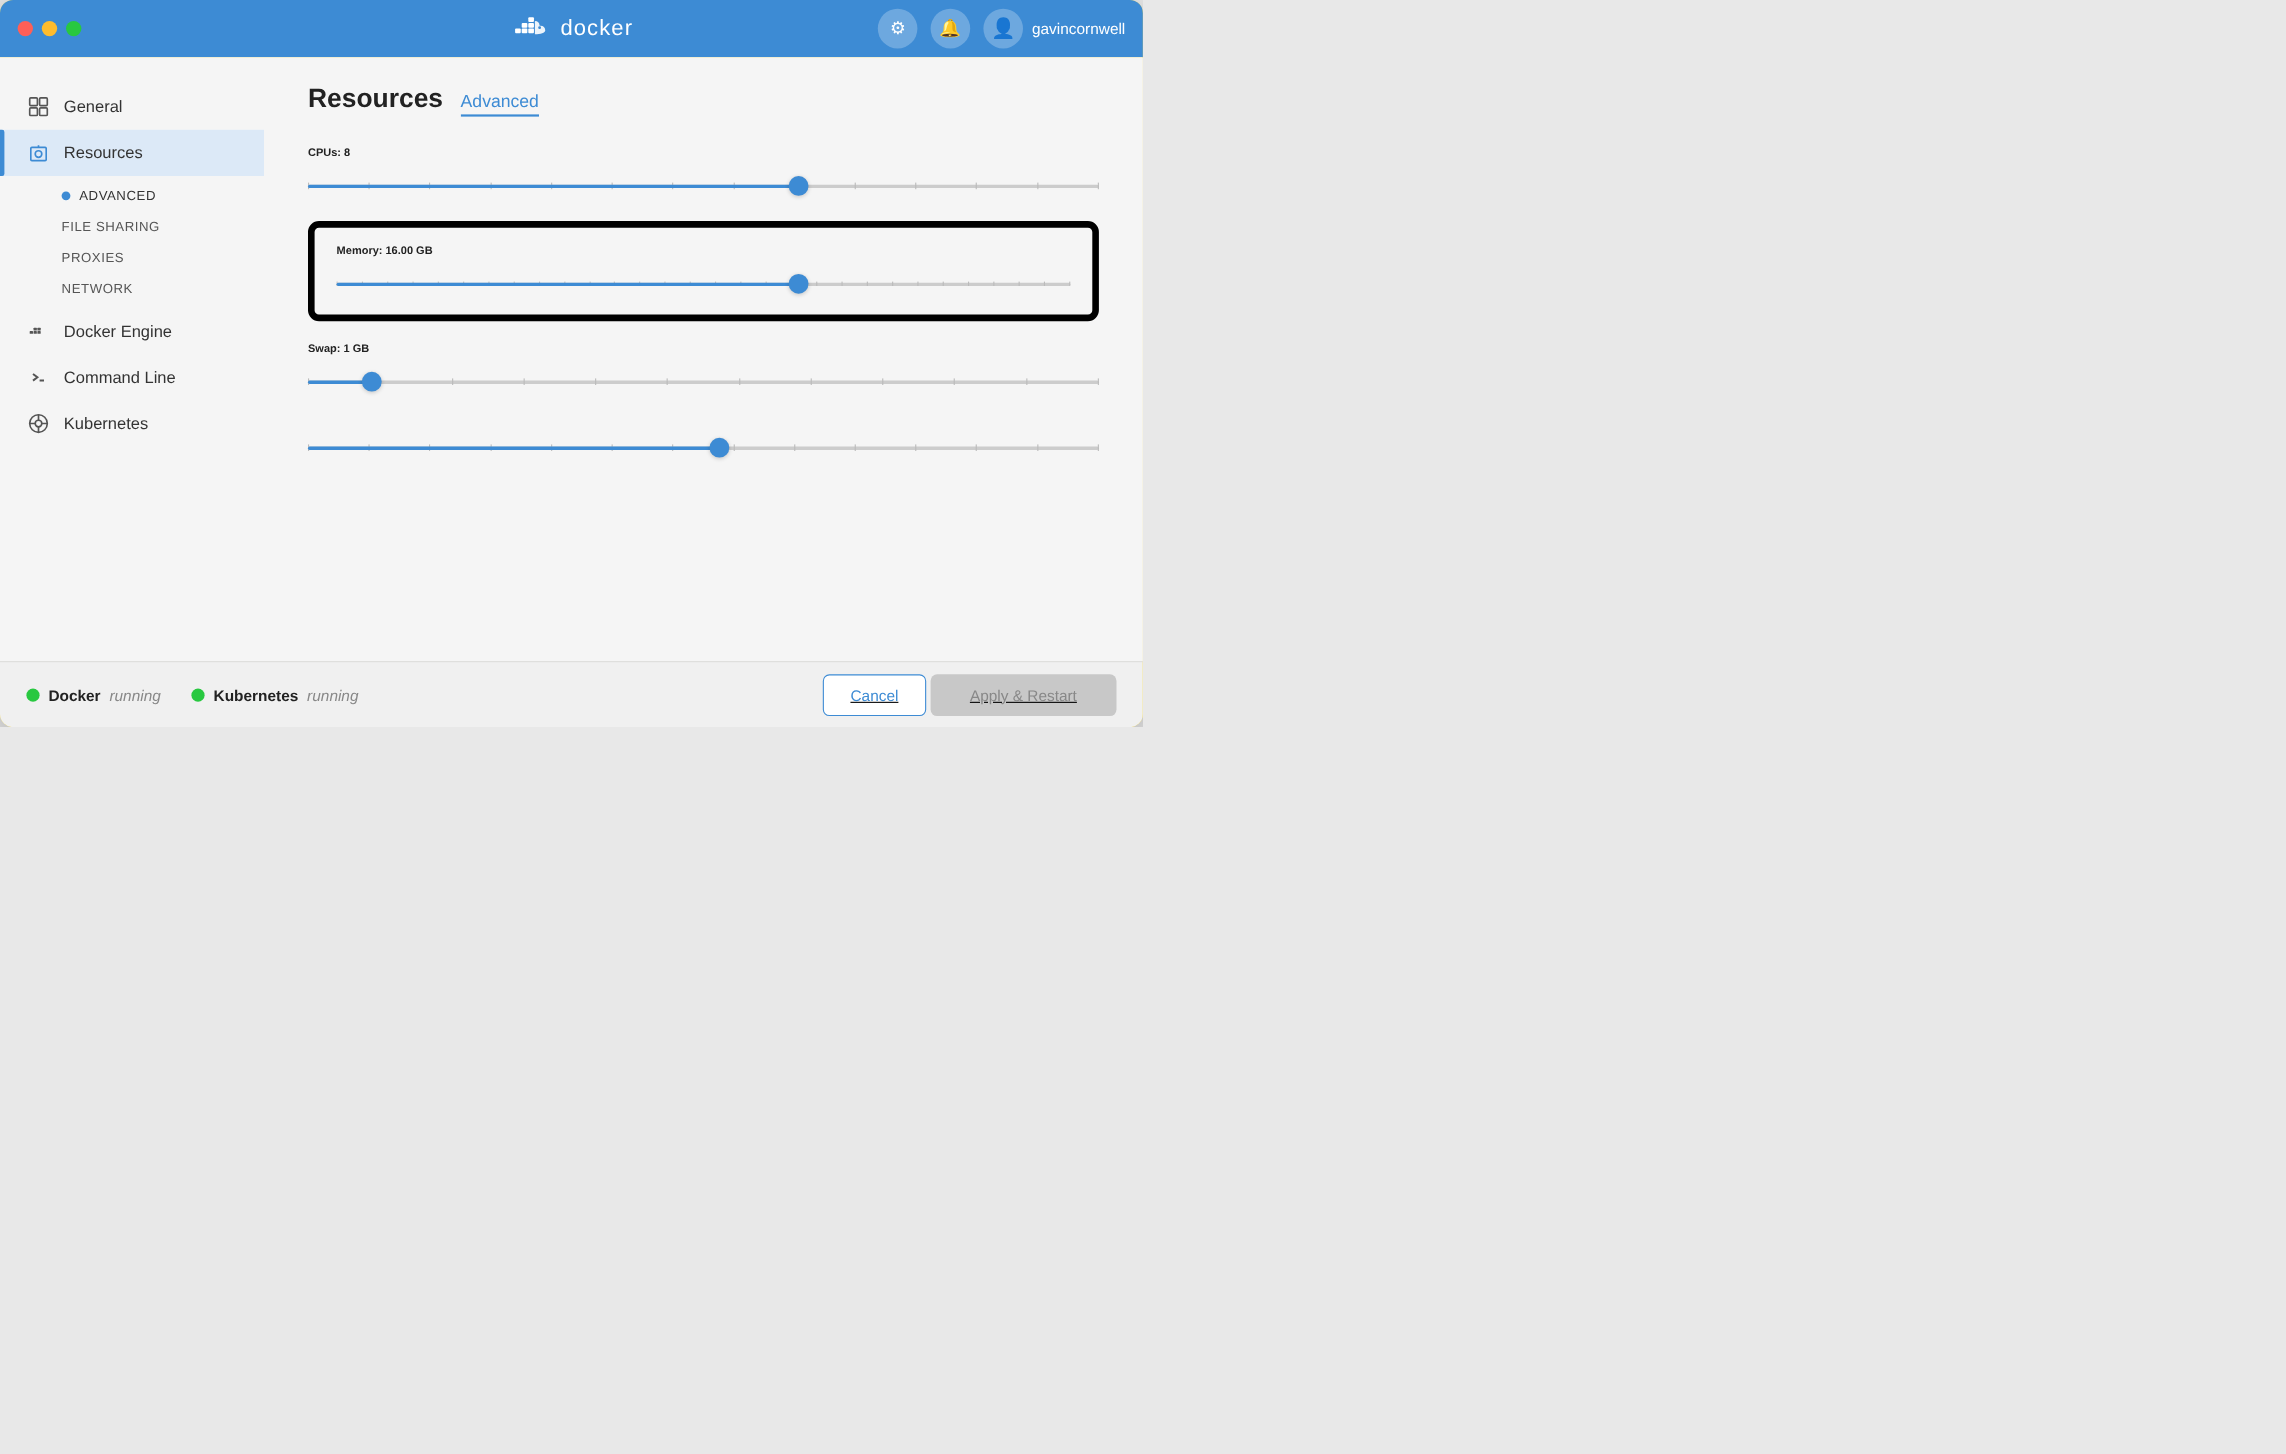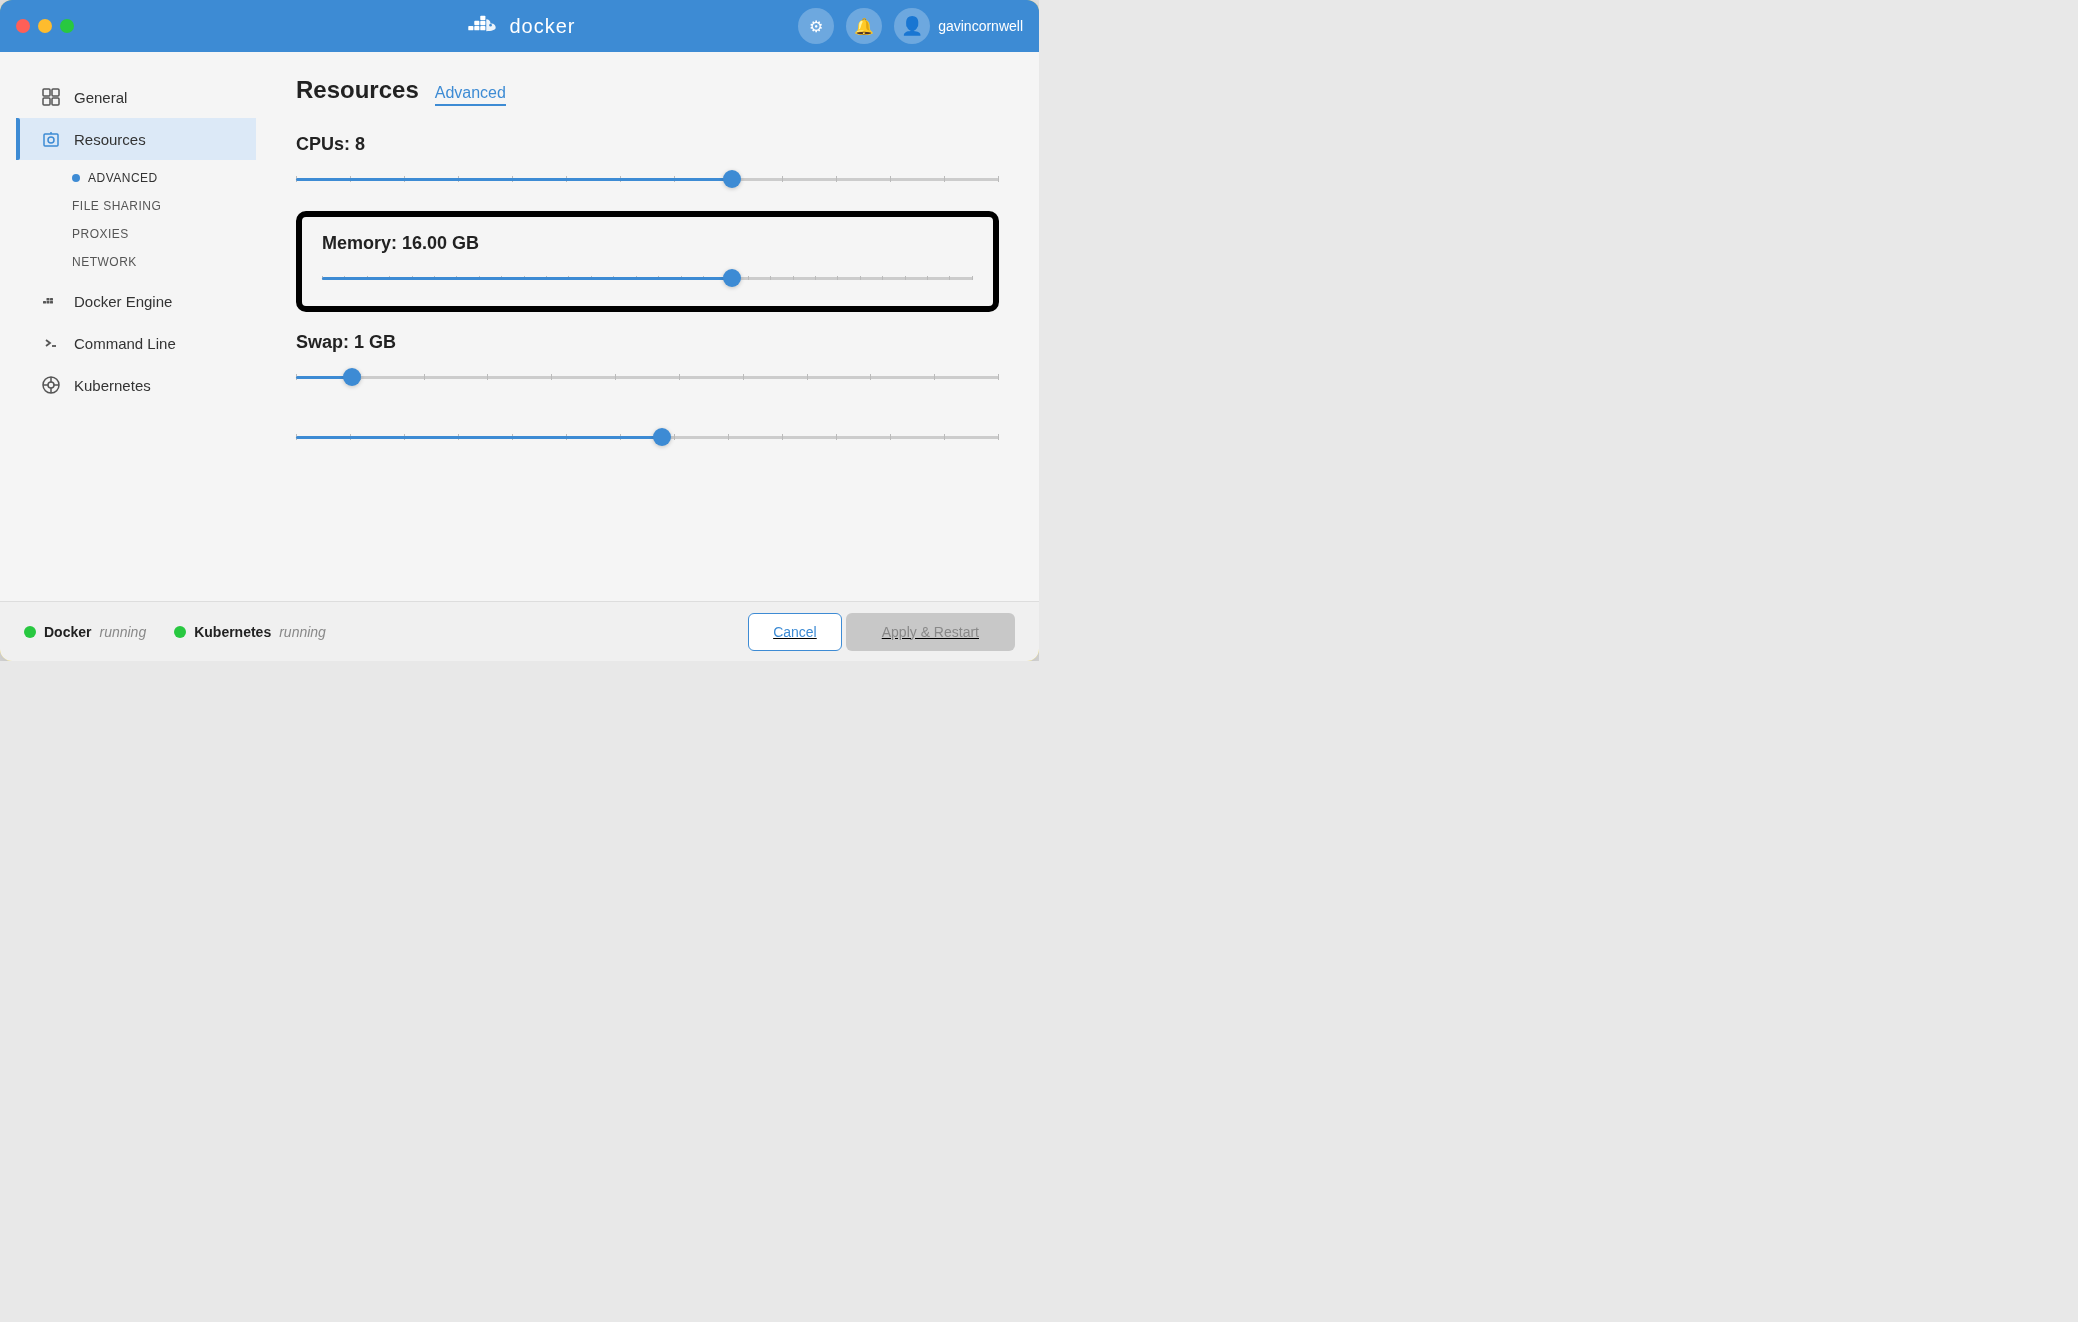--- a/index.html
+++ b/index.html
@@ -115,21 +115,20 @@
       overflow: hidden;
       background: #f5f5f5;
     }
 
     
     .sidebar {
       width: 240px;
       flex-shrink: 0;
       padding: 24px 0;
       background: #f5f5f5;
-      margin-left: 16px;
     }
 
     .close-btn {
       position: absolute;
       right: 20px;
       top: 75px;
       width: 20px;
       height: 20px;
       cursor: pointer;
       color: #666;
@@ -234,21 +233,21 @@
     .resource-section {
       margin-bottom: 20px;
     }
     .resource-section.highlighted {
       border: 6px solid #000000;
       border-radius: 10px;
       padding: 16px 20px;
       margin-bottom: 20px;
     }
     .resource-label {
-      font-size: 18px;
+      font-size: 10px;
       color: #555;
       margin-bottom: 12px;
     }
     .resource-label span {
       font-weight: 600;
       color: #222;
     }
 
     .slider-container {
       position: relative;

